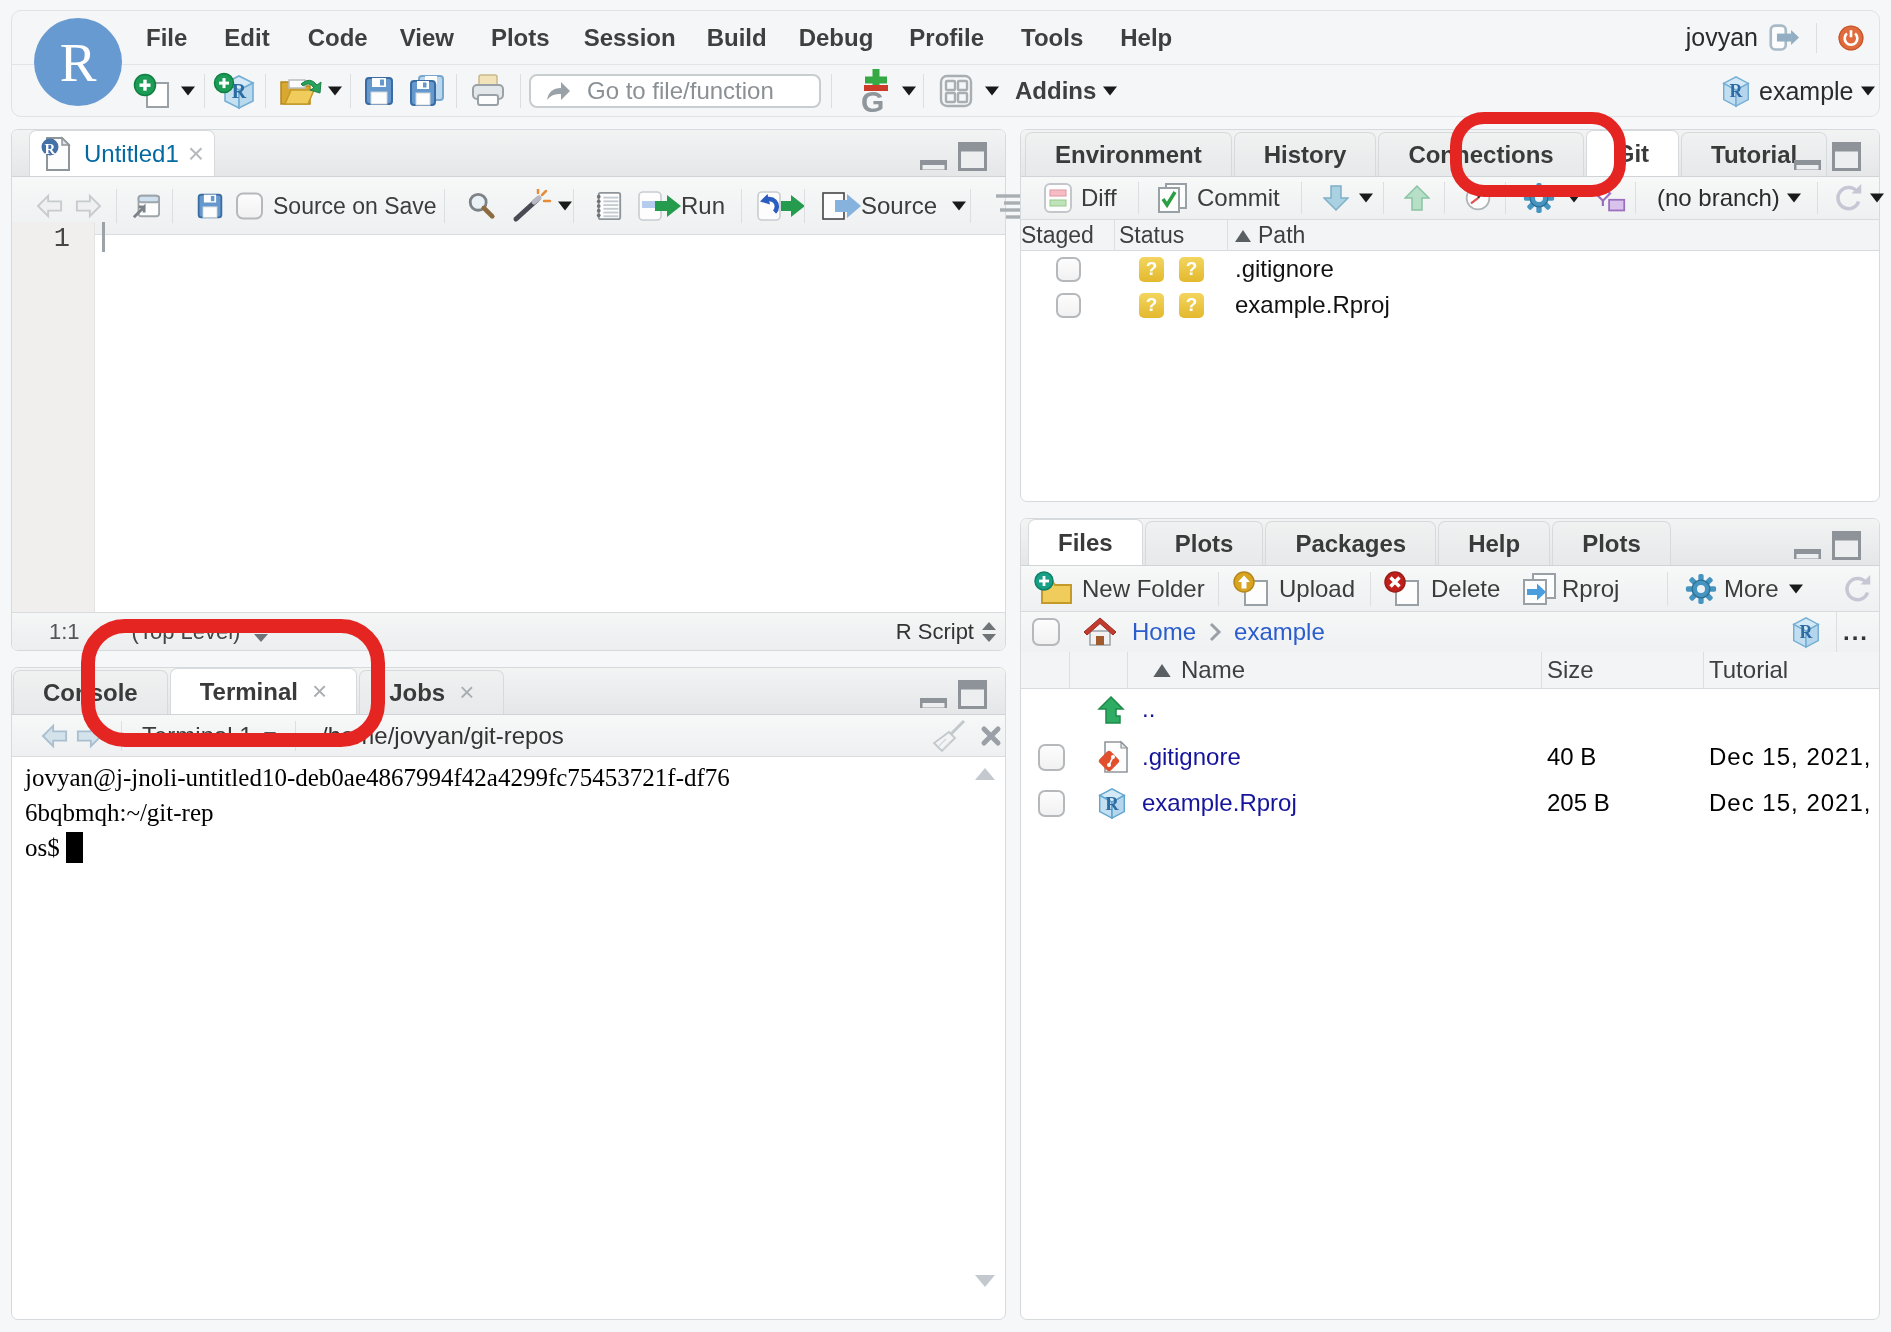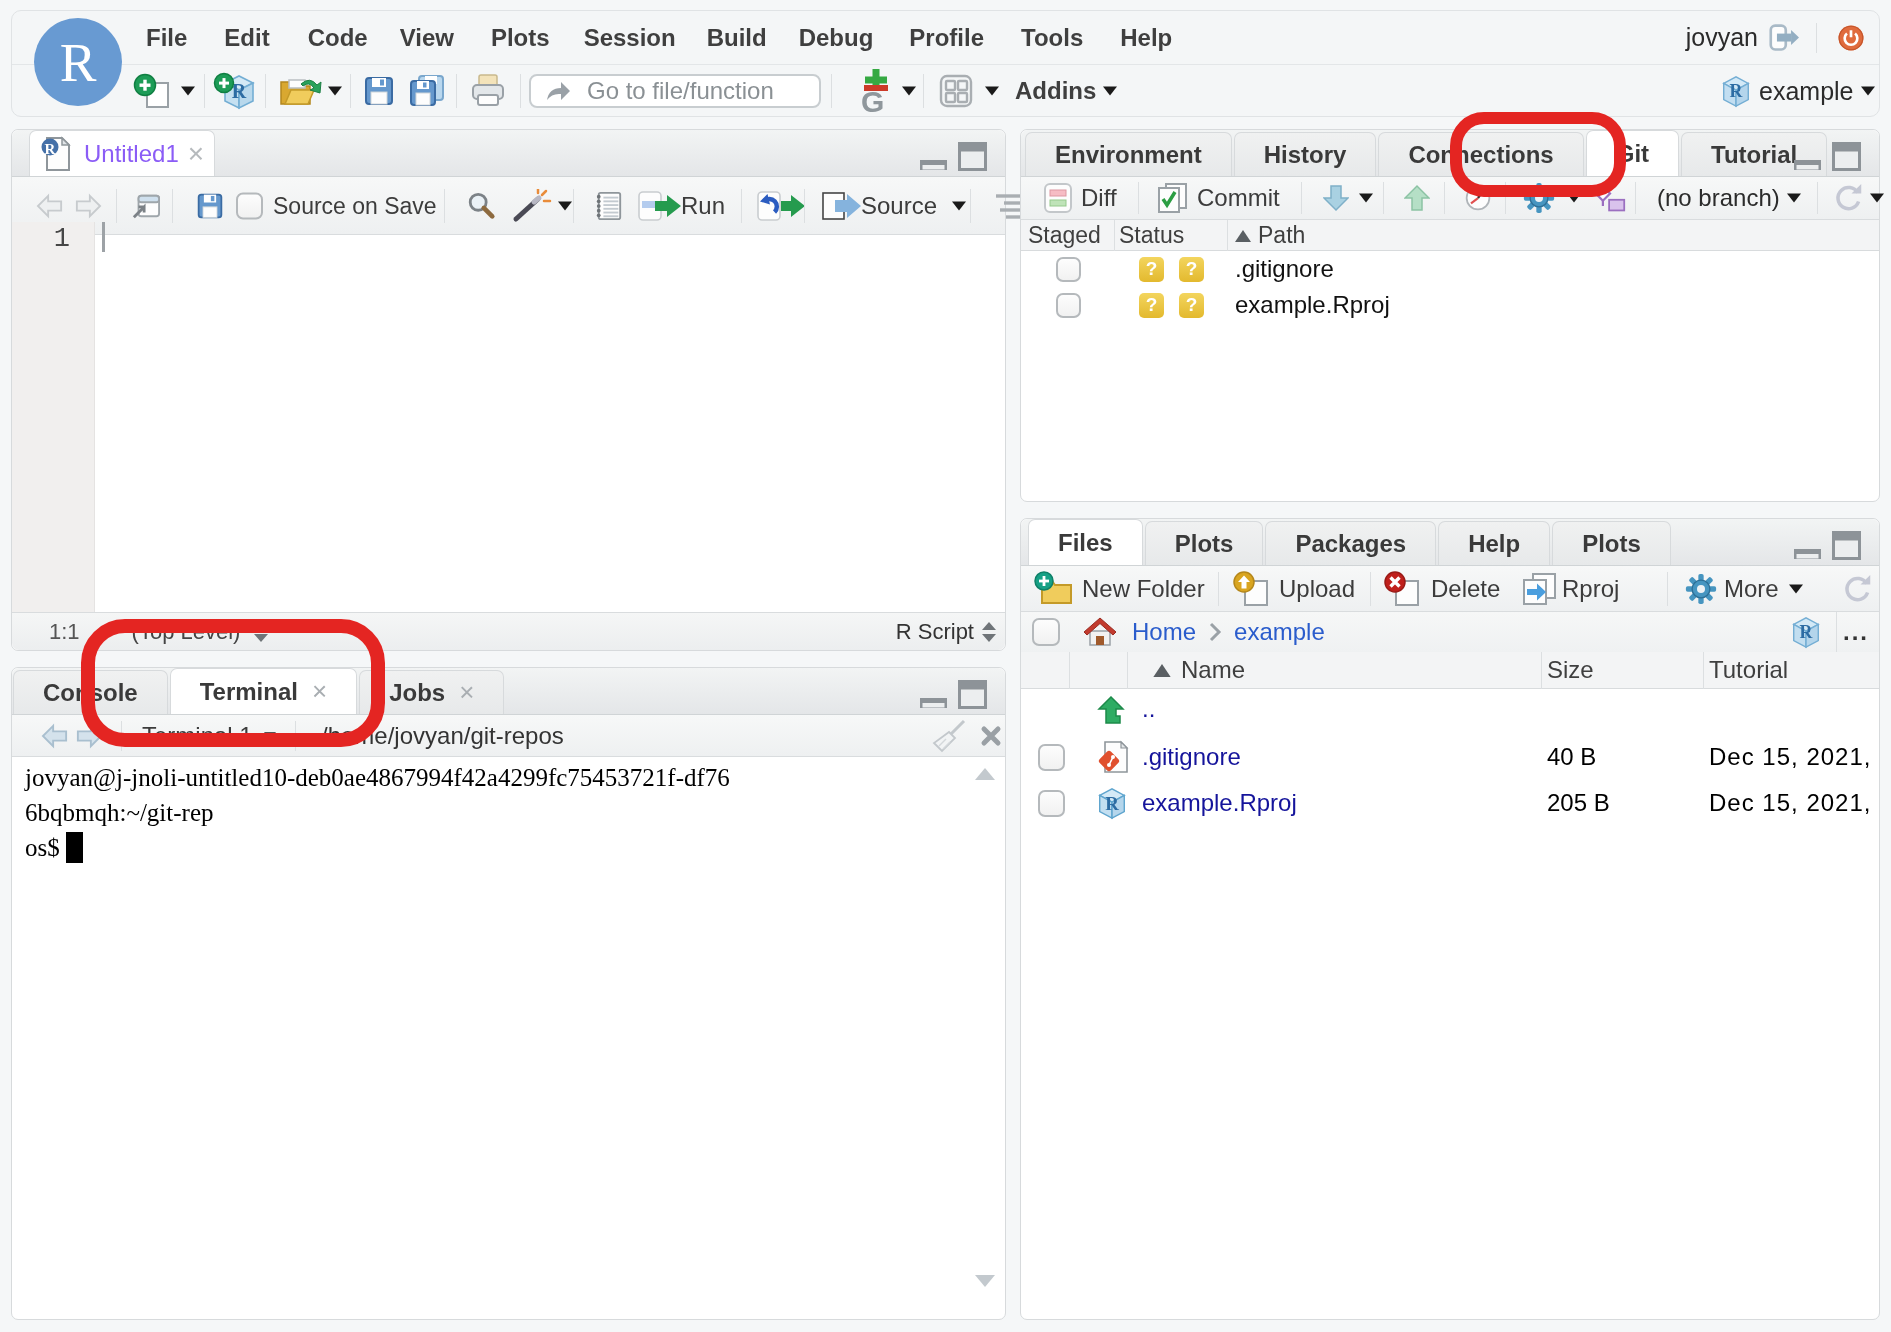--- a/index.html
+++ b/index.html
@@ -183,21 +183,21 @@
 </div>
 <div class="panel" id="src">
   <div class="tabs" style="padding-left:17px">
     <div class="tab active" style="font-weight:400;padding:0 10px">
       <svg width="32" height="36" viewBox="0 0 32 36" style="margin-right:12px">
         <path d="M7 2 H22 L29 9 V34 H7 Z" fill="#fdfdfd" stroke="#8f969b" stroke-width="2"></path>
         <path d="M22 2 L22 9 H29 Z" fill="#dfe3e6" stroke="#8f969b" stroke-width="1.5"></path>
         <circle cx="10" cy="11" r="8.5" fill="#4470a8"></circle>
         <text x="10" y="17.5" font-size="15" font-weight="700" fill="#fff" text-anchor="middle" font-family="Liberation Serif,serif">R</text>
       </svg>
-      <span style="color:#8b5cf6">Untitled1</span>
+      <span style="color:#0369a1">Untitled1</span>
       <span class="close-x" style="font-size:28px;color:#b6babd;margin-left:9px">×</span>
     </div>
     <div class="winbtns">
       <svg width="29" height="29" viewBox="0 0 29 29" style="margin-top:17px">
         <path d="M1 1 H28 V11 H1 Z" fill="#8d9398"></path>
           <rect x="3.5" y="6" width="22" height="4.5" fill="#eceeef"></rect>
       </svg>
       <svg width="29" height="29" viewBox="0 0 29 29">
         <rect x="1.5" y="1.5" width="26" height="26" fill="#eceeef" stroke="#8d9398" stroke-width="3"></rect>
         <rect x="1.5" y="1.5" width="26" height="8" fill="#8d9398"></rect>
@@ -444,21 +444,21 @@
     <div class="dd ti" style="left:766px"></div>
     <div class="tsep" style="left:796px;height:32px"></div>
 
     <svg class="ti" style="left:811px" width="32" height="30" viewBox="0 0 36 34">
       <path d="M29 11 A12 12 0 1 0 30 21" fill="none" stroke="#c5c8d4" stroke-width="4"></path>
       <path d="M22 12 H33 V1 Z" fill="#c5c8d4"></path>
     </svg>
     <div class="dd ti" style="left:849px"></div>
   </div>
   <div class="th" style="position:absolute;left:0;right:0;top:90px;height:31px">
-    <span style="margin-left:7px">Staged</span>
+    <span style="">Staged</span>
     <div class="vsep" style="height:31px;position:absolute;left:93px"></div>
     <span style="position:absolute;left:98px">Status</span>
     <div class="vsep" style="height:31px;position:absolute;left:206px"></div>
     <svg width="16" height="12" viewBox="0 0 16 12" style="position:absolute;left:214px;top:10px">
         <path d="M8 0 L16 12 H0 Z" fill="#5a5f63"></path>
       </svg>
     <span style="position:absolute;left:237px">Path</span>
   </div>
   <div style="position:absolute;left:0;right:0;top:121px;font-size:24px;color:#111">
     <div style="height:36px;display:flex;align-items:center;position:relative">

